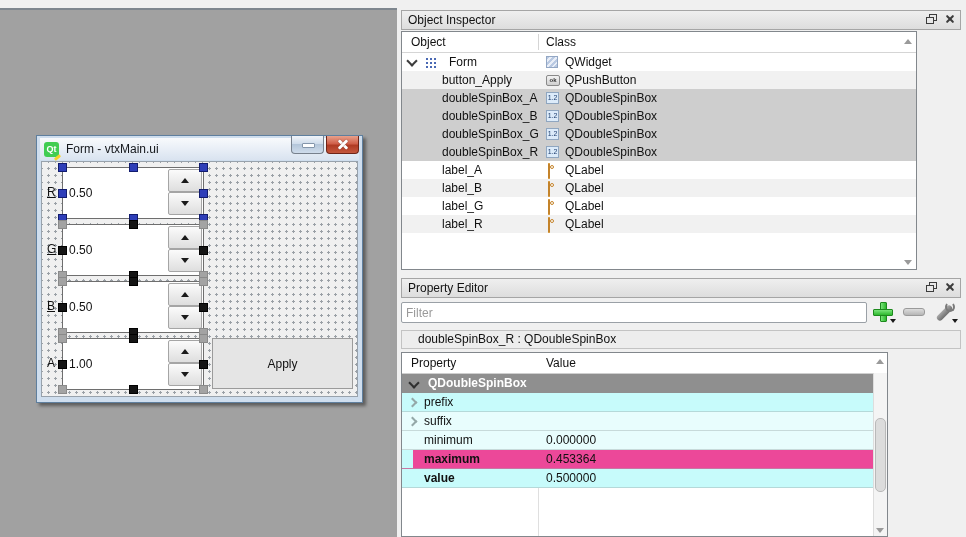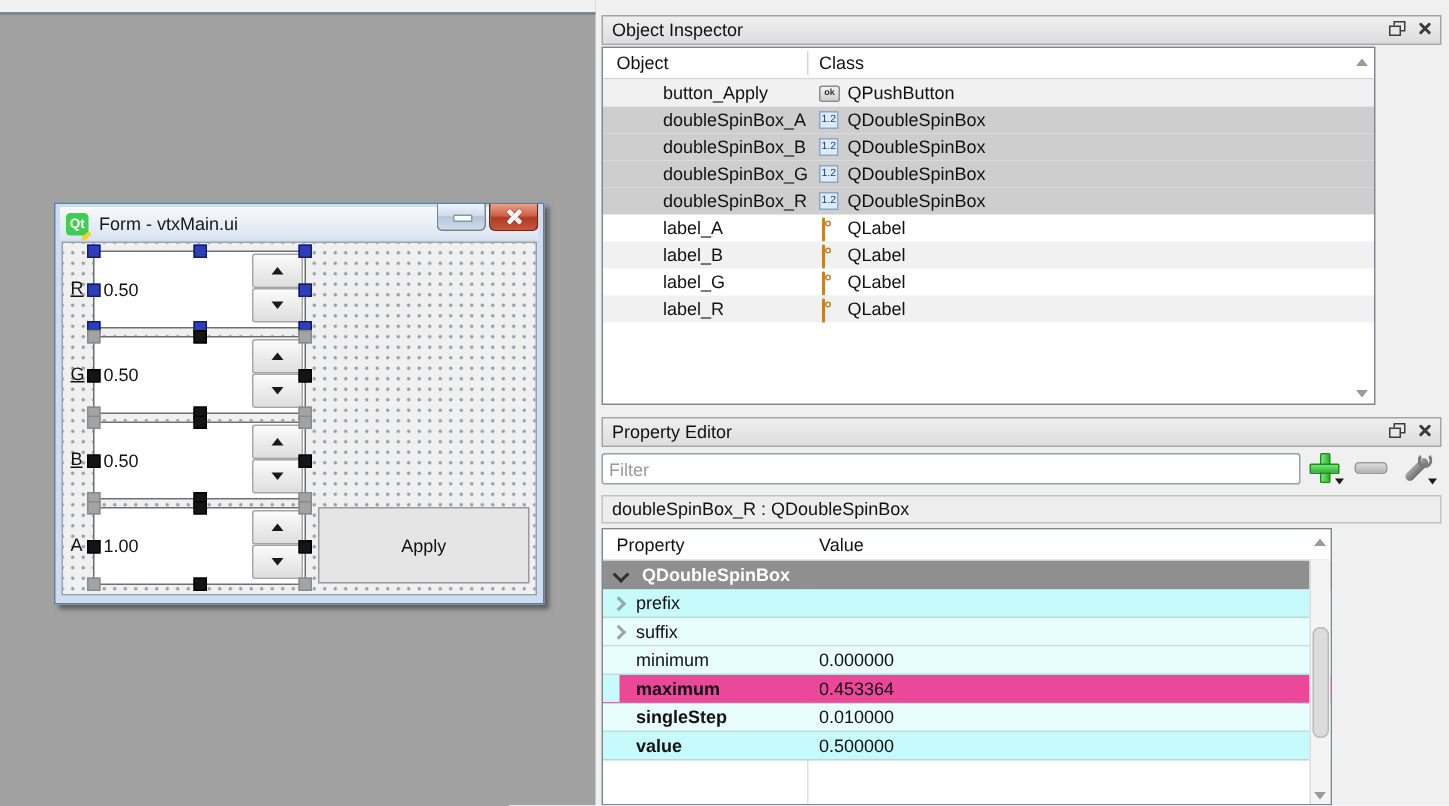--- a/index.html
+++ b/index.html
@@ -117,21 +117,21 @@
   .tool-minus{position:absolute;left:903px;top:308px;width:20px;height:6px;
     background:linear-gradient(#dcdcdc,#b5b5b5);border:1px solid #9a9a9a;border-radius:3px;}
   .tool-wrench{position:absolute;left:934px;top:302px;width:22px;height:22px;}
   .tool-wrench::before{content:'';position:absolute;left:1px;top:8px;width:19px;height:6px;
     background:linear-gradient(#a8a8a8,#6e6e6e);border-radius:3px;transform:rotate(-45deg);}
   .tool-wrench::after{content:'';position:absolute;right:1px;top:0px;width:6px;height:6px;
     border:2px solid #7a7a7a;border-radius:50%;border-top-color:transparent;}
   .dd-tri{position:absolute;width:0;height:0;border-left:3px solid transparent;
     border-right:3px solid transparent;border-top:4px solid #1a1a1a;}
   .pe-objline{position:absolute;left:401px;top:330px;width:560px;height:19px;background:#ededed;
-    border:1px solid #c3c3c3;box-sizing:border-box;line-height:17px;padding-left:6px;}
+    border:1px solid #c3c3c3;box-sizing:border-box;line-height:17px;padding-left:16px;}
   .pe-table{position:absolute;left:401px;top:352px;width:487px;height:185px;background:#fff;
     border:1px solid #82878c;box-sizing:border-box;overflow:hidden;}
   .pe-vsep{position:absolute;left:136px;top:0;bottom:0;width:1px;background:rgba(150,150,150,.30);}
   .pe-header{position:relative;height:20px;border-bottom:1px solid #cfcfcf;background:#fff;}
   .pe-group{position:relative;height:19px;background:#8f8f8f;color:#fff;font-weight:bold;}
   .pe-group .gchev{position:absolute;left:8px;top:5px;border-color:#2f2f2f;}
   .pe-group .gname{position:absolute;left:26px;top:2px;}
   .prow{position:relative;height:19px;border-bottom:1px solid rgba(160,175,175,.45);box-sizing:border-box;}
   .prow .pname{position:absolute;left:22px;top:2px;} .prow .pvalue{position:absolute;left:144px;top:2px;}
   .prow.bright{background:#c7fbfb;} .prow.lighttone{background:#e8fdfd;}
@@ -271,20 +271,27 @@
   </div>
 
   <div class="oi-tree">
     <div class="tree-header">
       <span class="hcell-obj">Object</span>
       <div class="hsep"></div>
       <span class="hcell-cls">Class</span>
       <div class="scroll-arrow-up oi-up"></div>
     </div>
 
+    <div class="oi-row">
+      <div class="expand chev-down"></div>
+      <div class="icon-formgrid"></div>
+      <span class="obj">Form</span>
+      <span class="clsicon icon-qwidget"></span>
+      <span class="cls">QWidget</span>
+    </div>
     <div class="oi-row alt">
       <span class="obj child">button_Apply</span>
       <span class="clsicon icon-qpushbutton">ok</span>
       <span class="cls">QPushButton</span>
     </div>
     <div class="oi-row sel">
       <span class="obj child">doubleSpinBox_A</span>
       <span class="clsicon icon-qdoublespinbox">1.2</span>
       <span class="cls">QDoubleSpinBox</span>
     </div>
@@ -367,24 +374,20 @@
       <span class="pvalue"></span>
     </div>
     <div class="prow lighttone">
       <span class="pname">minimum</span>
       <span class="pvalue">0.000000</span>
     </div>
     <div class="prow selgray boldname">
       <span class="pname">maximum</span>
       <span class="pvalue">0.453364</span>
     </div>
-    <div class="prow lighttone boldname">
-      <span class="pname">singleStep</span>
-      <span class="pvalue">0.010000</span>
-    </div>
     <div class="prow bright boldname">
       <span class="pname">value</span>
       <span class="pvalue">0.500000</span>
     </div>
 
     <div class="pe-scroll">
       <div class="pe-thumb"></div>
     </div>
     <div class="scroll-arrow-down pe-down"></div>
   </div>

